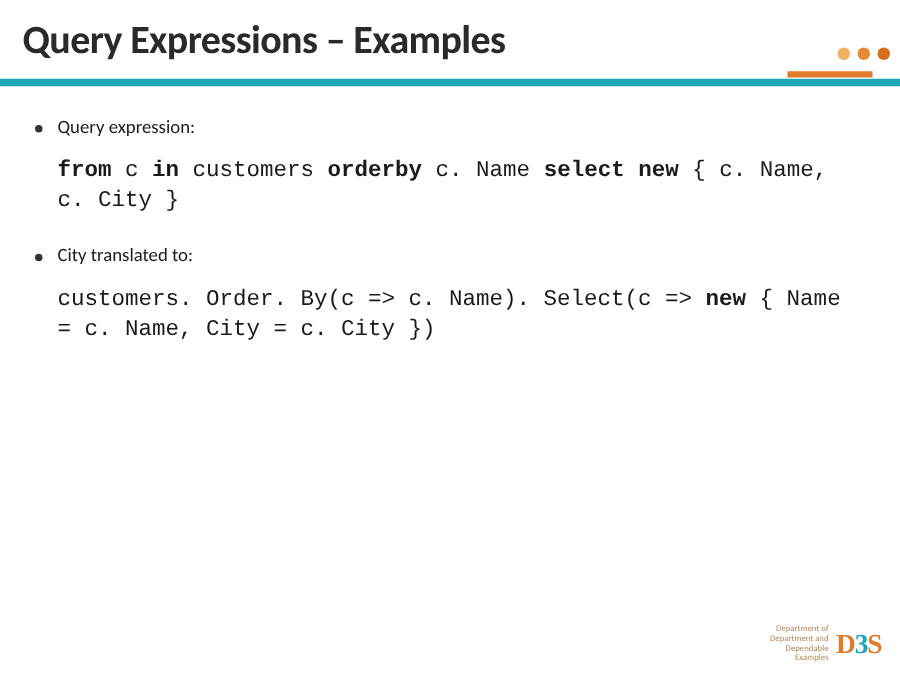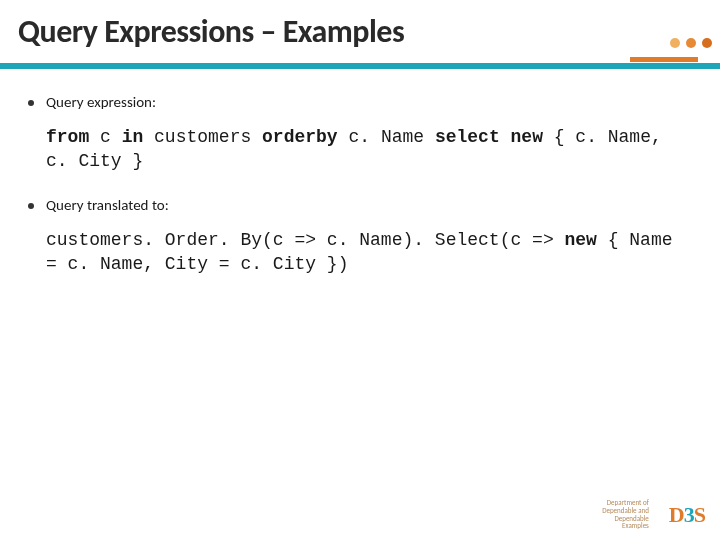--- a/index.html
+++ b/index.html
@@ -13,21 +13,21 @@
   .dot { width: 10px; height: 10px; border-radius: 50%; }
   .dot.d1 { background: #f0b060; }
   .dot.d2 { background: #e68a35; }
   .dot.d3 { background: #d66e1e; }
   .content { padding: 4px 28px 0 28px; font-size: 15px; color: #1a1a1a; }
   .bullet-row { display: flex; align-items: flex-start; margin-bottom: 14px; }
   .bullet { width: 6px; height: 6px; background: #333; border-radius: 50%; margin-top: 7px; margin-right: 12px; flex-shrink: 0; }
   .bullet-text { font-weight: normal; }
   .code { font-family: "Courier New", monospace; font-size: 18px; margin: 0 0 22px 18px; line-height: 1.35; }
   .kw { font-weight: bold; }
-  .footer { position: absolute; right: 14px; bottom: 10px; display: flex; align-items: center; gap: 20px; }
+  .footer { position: absolute; right: 14px; bottom: 10px; display: flex; align-items: center; gap: 6px; }
   .footer-text { text-align: right; font-size: 7px; color: #b58a5a; line-height: 1.1; }
   .logo { display: flex; align-items: center; }
   .logo-d { font-family: Georgia, serif; font-size: 22px; font-weight: bold; color: #e07b2a; }
   .logo-3 { font-family: Georgia, serif; font-size: 22px; font-weight: bold; color: #1ea6b8; margin: 0 -1px; }
   .logo-s { font-family: Georgia, serif; font-size: 22px; font-weight: bold; color: #e07b2a; }
 </style>
 </head>
 <body>
 
 <div class="slide">
@@ -51,33 +51,33 @@
       <div class="bullet"></div>
       <div class="bullet-text">Query expression:</div>
     </div>
 
     <div class="code">
       <span class="kw">from</span><span> c </span><span class="kw">in</span><span> customers </span><span class="kw">orderby</span><span> c. Name </span><span class="kw">select</span><span> </span><span class="kw">new</span><span> { c. Name, c. City }</span>
     </div>
 
     <div class="bullet-row">
       <div class="bullet"></div>
-      <div class="bullet-text">Query translated to:</div>
+      <div class="bullet-text">City translated to:</div>
     </div>
 
     <div class="code">
       <span>customers. Order. By(c =&gt; c. Name). Select(c =&gt; </span><span class="kw">new</span><span> { Name = c. Name, City = c. City })</span>
     </div>
 
   </div>
 
   <div class="footer">
     <div class="footer-text">
       <div>Department of</div>
-      <div>Dependable and</div>
+      <div>Department and</div>
       <div>Dependable</div>
       <div>Examples</div>
     </div>
     <div class="logo">
       <span class="logo-d">D</span>
       <span class="logo-3">3</span>
       <span class="logo-s">S</span>
     </div>
   </div>
 

